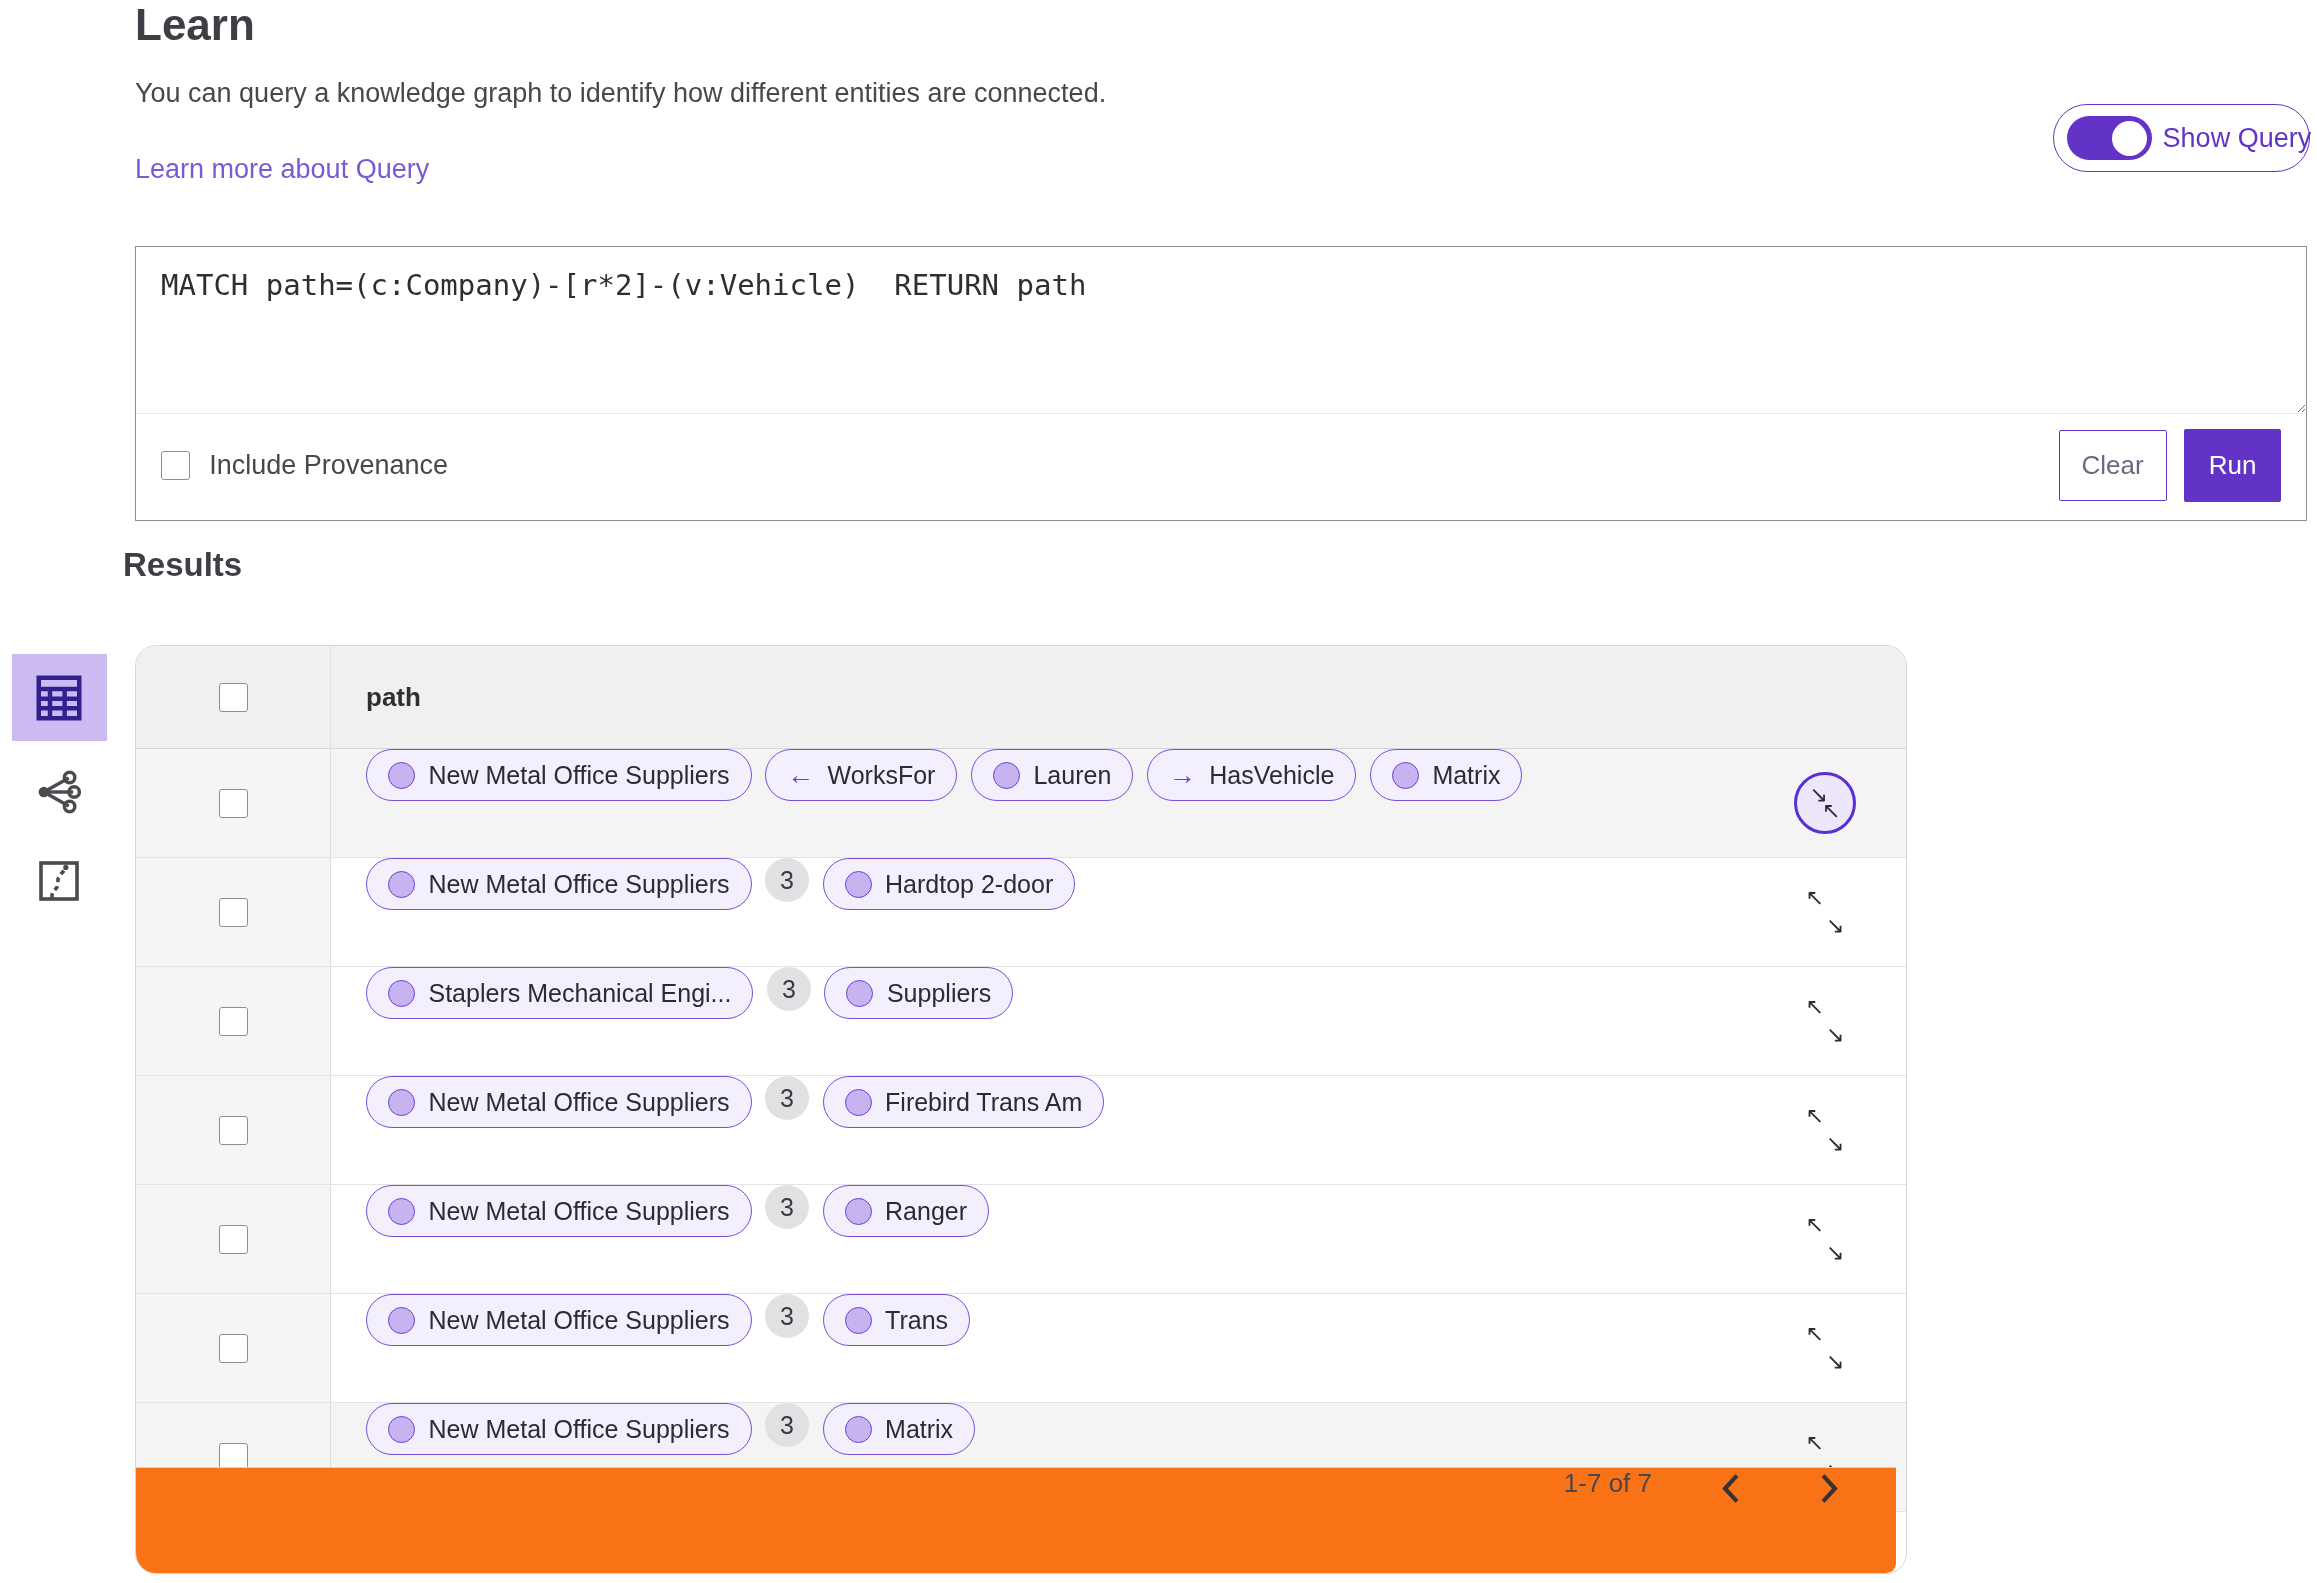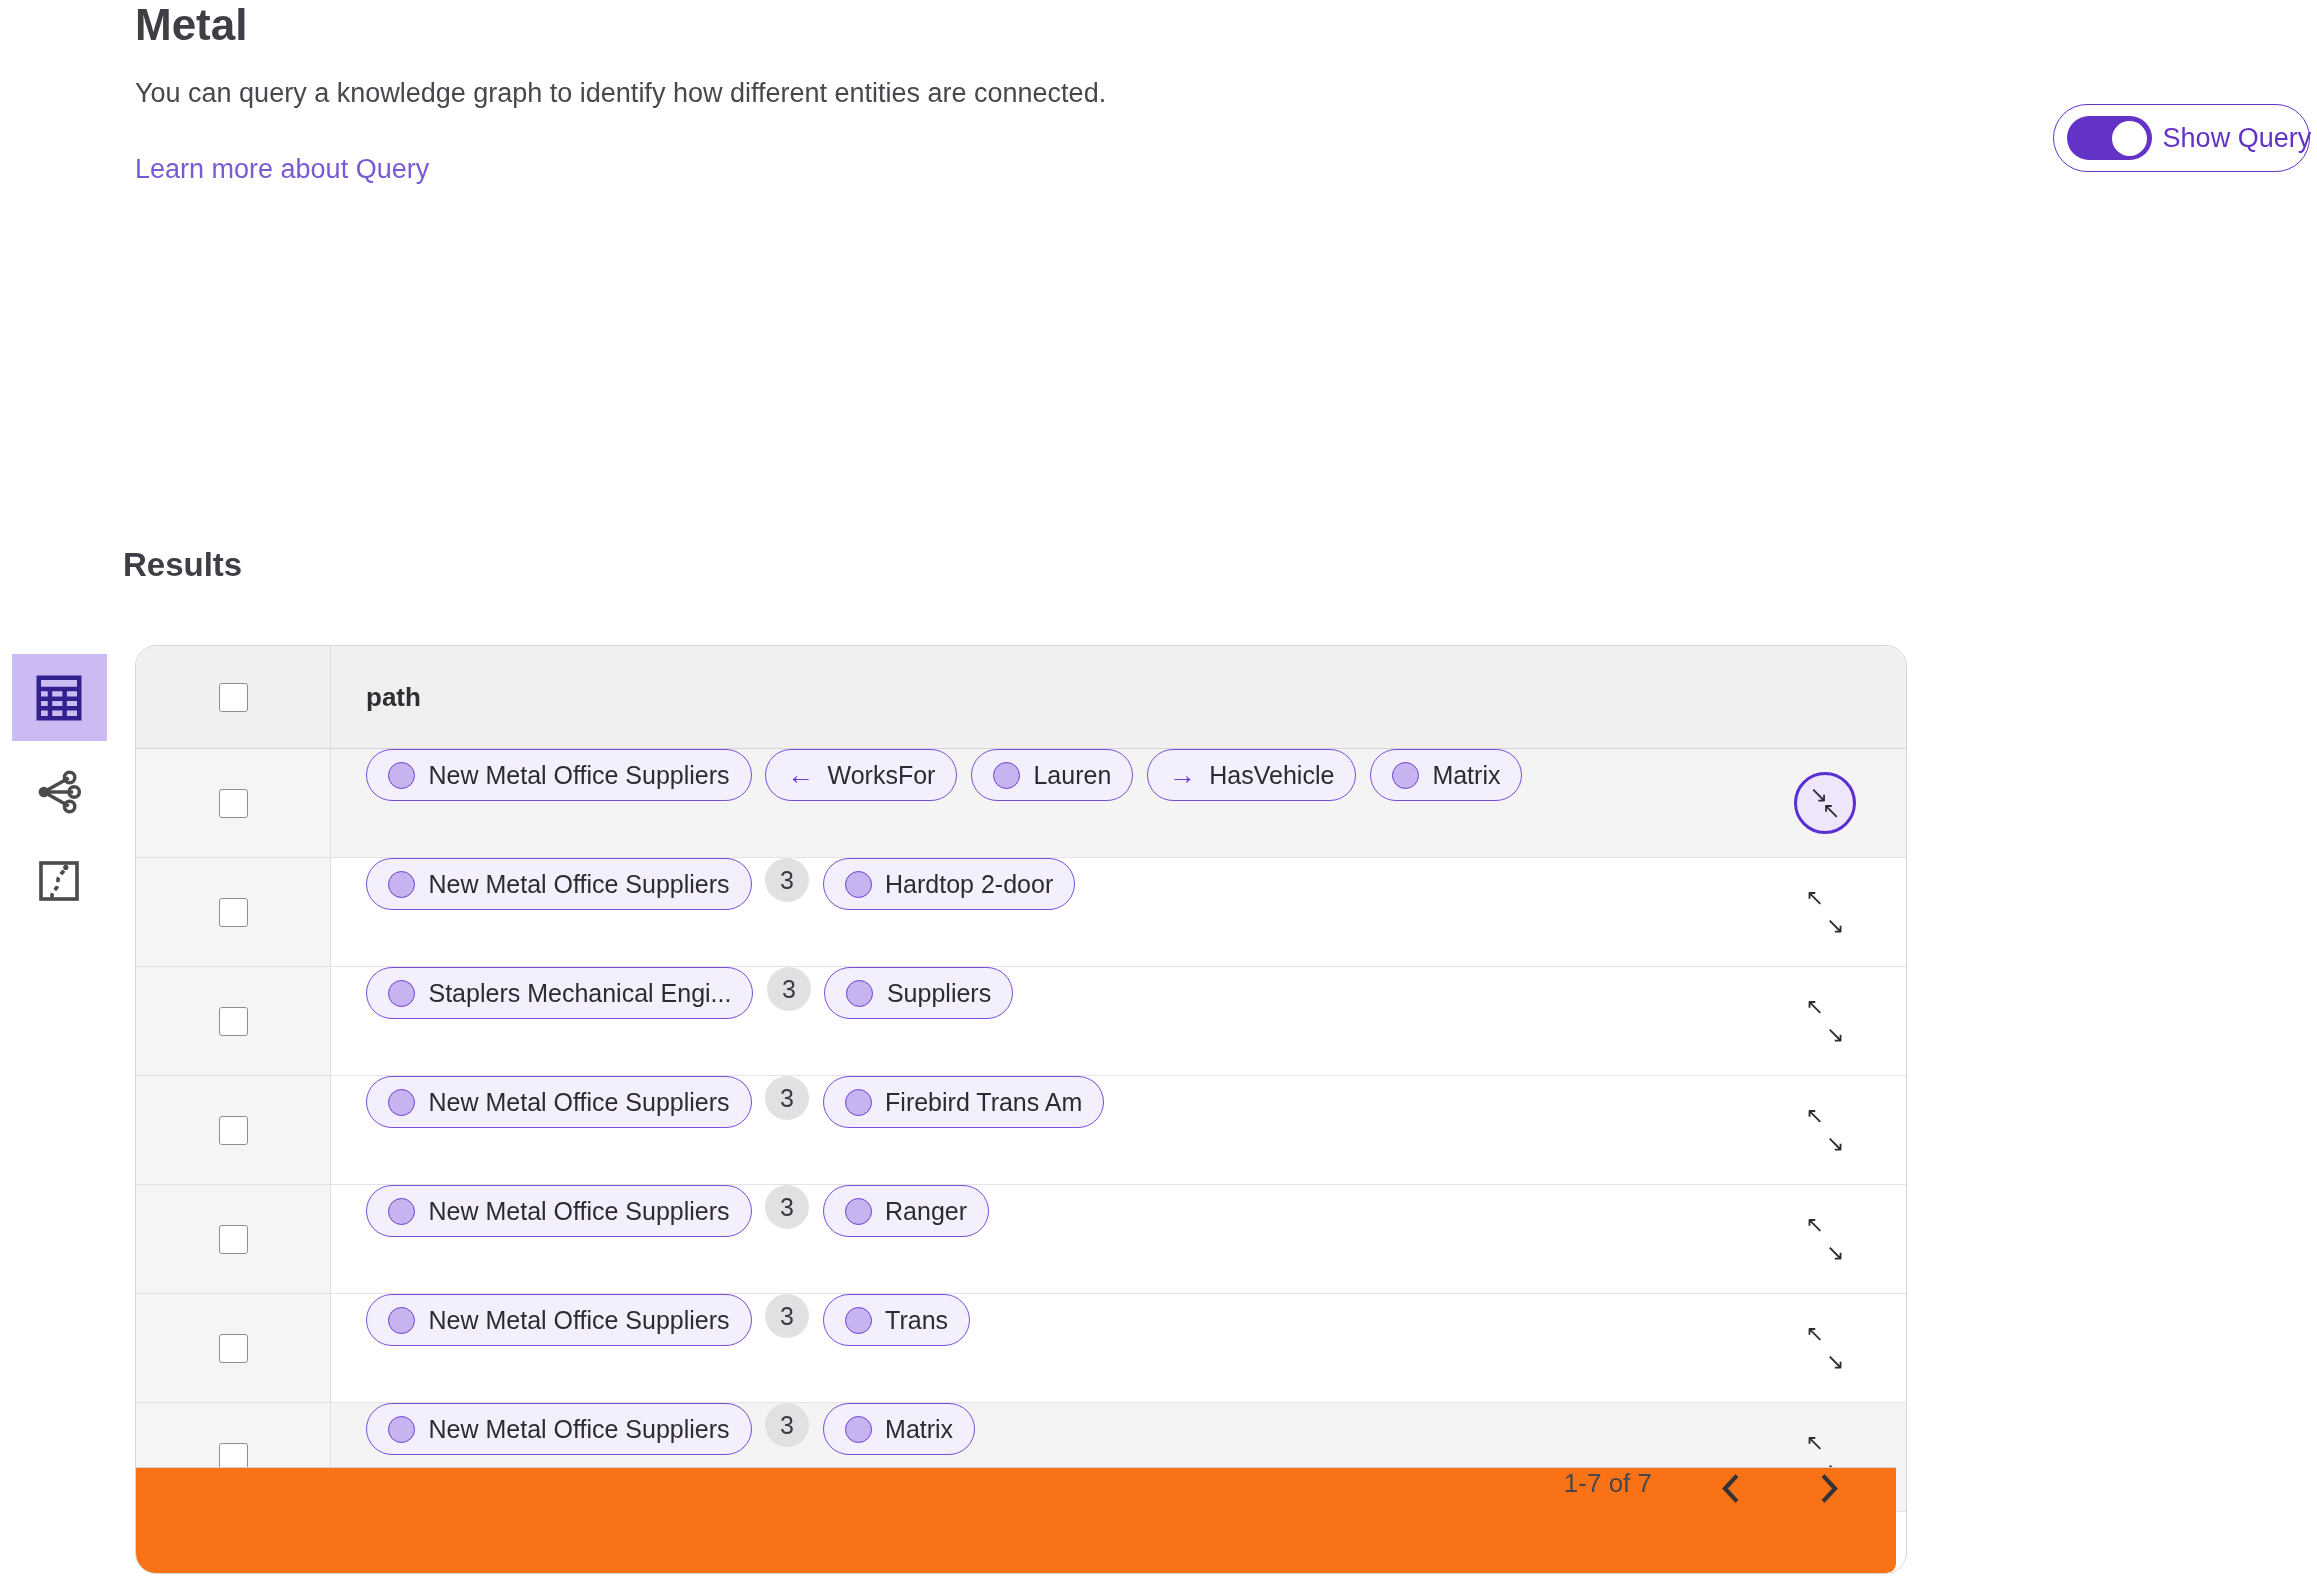--- a/index.html
+++ b/index.html
@@ -82,31 +82,41 @@
     border-radius:0 0 9.7px 9.7px;display:flex;align-items:flex-start;justify-content:flex-end;padding-right:46px}
   .pg-label{font-size:26px;color:var(--text-body)}
   .pg-btn{background:none;border:none;cursor:pointer;margin-left:58px;width:41px;height:41px;
     display:flex;align-items:center;justify-content:center;padding:0}
 </style>
 </head>
 <body>
 
 <div class="page">
 
-  <h1 class="page-title">Metal</h1>
+  <h1 class="page-title">Learn</h1>
   <p class="page-desc">You can query a knowledge graph to identify how different entities are connected.</p>
   <a class="learn-more">Learn more about Query</a>
 
   <div class="show-query">
     <span class="switch">
         <span class="knob"></span>
       </span>
     <span class="sq-label">Show Query</span>
   </div>
 
+  <div class="query-box">
+    <textarea class="query-input" spellcheck="false" style="">MATCH path=(c:Company)-[r*2]-(v:Vehicle)  RETURN path</textarea>
+    <div class="query-footer">
+      <span class="checkbox"></span>
+      <span class="qf-label">Include Provenance</span>
+      <span class="spacer"></span>
+      <button class="btn-clear">Clear</button>
+      <button class="btn-run">Run</button>
+    </div>
+  </div>
 
   <h2 class="results-title">Results</h2>
 
   <div class="view-sidebar">
     <div class="view-item selected">
       <svg width="54" height="50" viewBox="0 0 24 22">
         <g fill="none" stroke="#32208f" stroke-width="2">
           <rect x="3" y="2" width="18" height="18"></rect>
           <line x1="3" y1="7" x2="21" y2="7"></line>
           <line x1="3" y1="11.3" x2="21" y2="11.3"></line>

